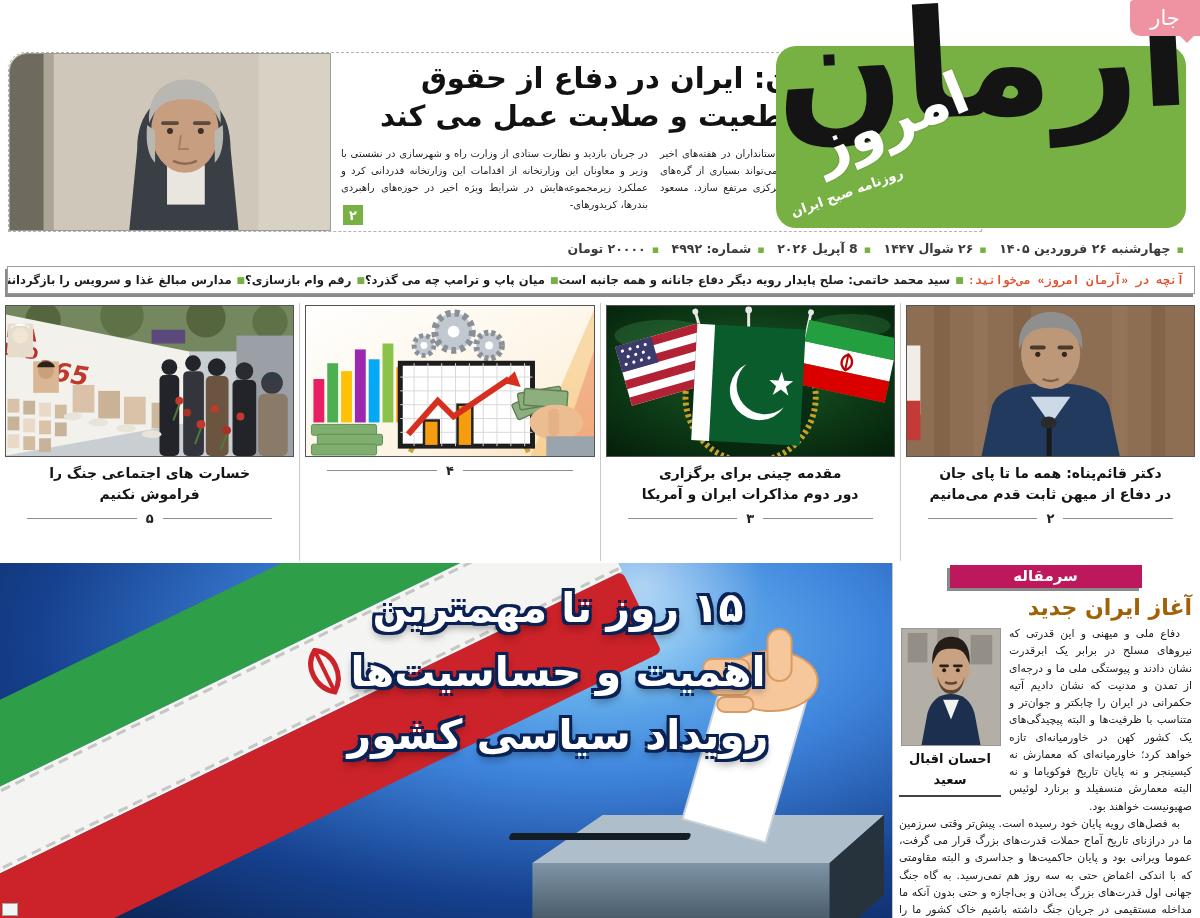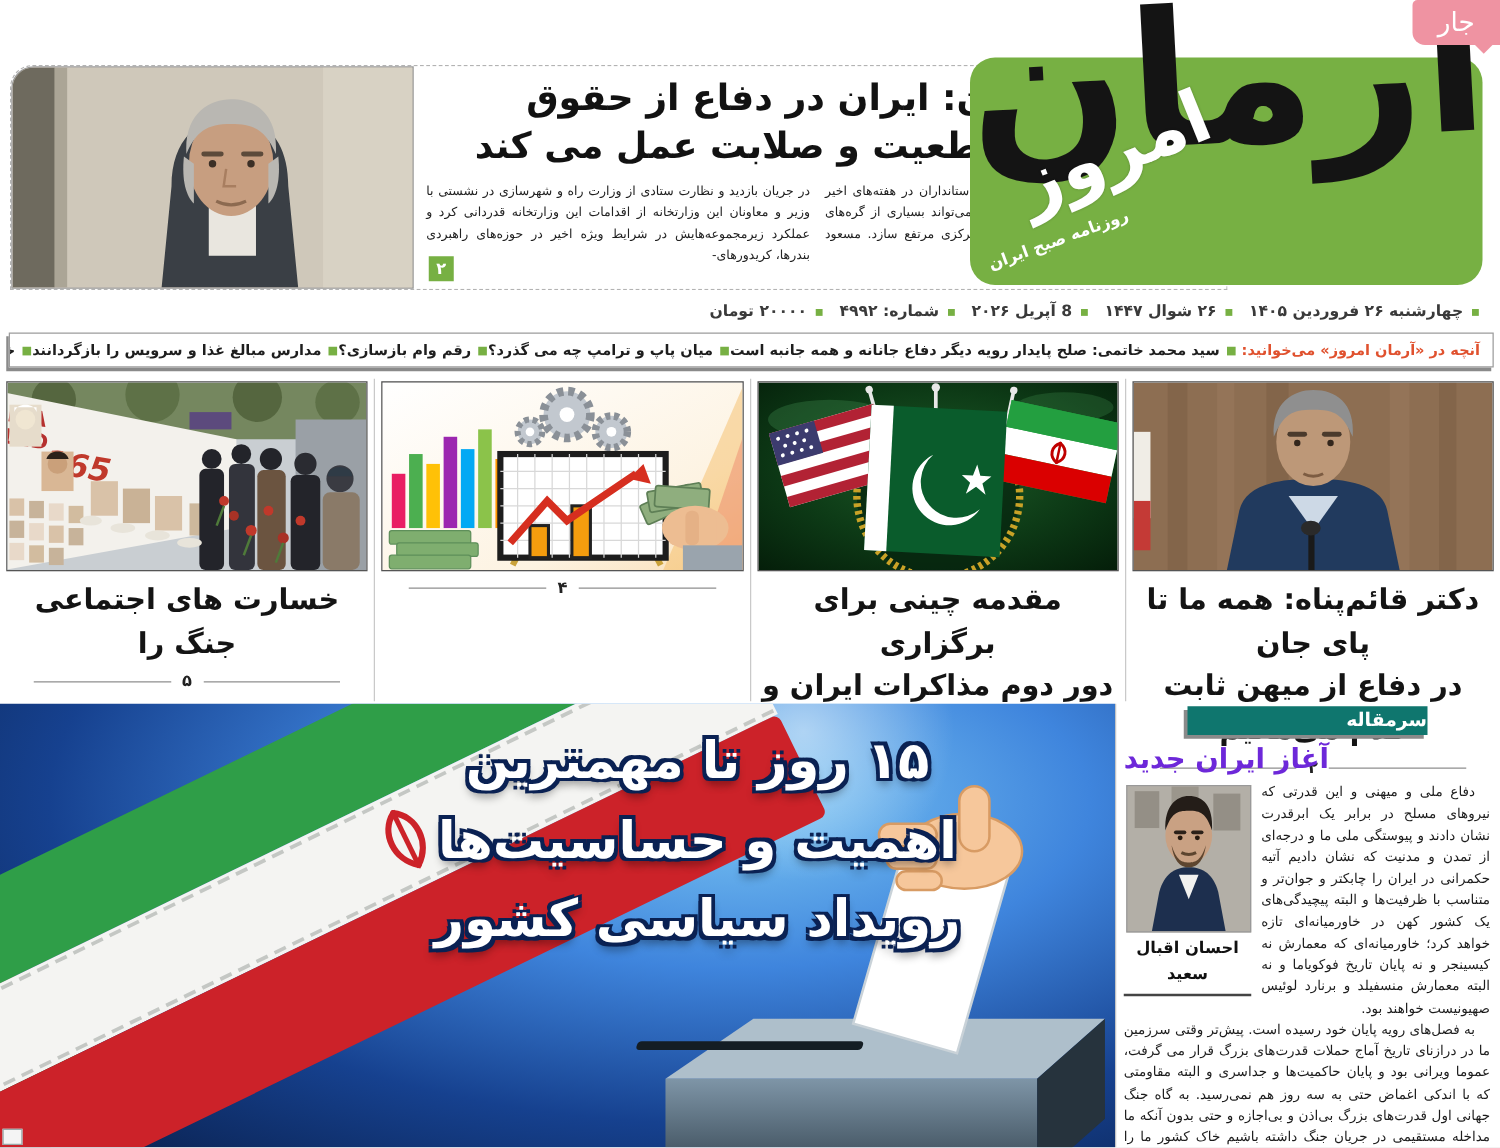--- a/index.html
+++ b/index.html
@@ -37,43 +37,43 @@
 
   
   #dateline { position:absolute; top:241px; right:16px; font-size:12.5px; font-weight:bold; color:#3a3a3a; direction:rtl; }
   .dl-item { margin-left:8px; }
   .dl-item::before { content:"▪"; color:#77b043; margin-left:6px; font-size:11px; }
 
   
   #highlights { position:absolute; top:266px; right:5px; left:7px; height:28px; background:#fff;
     border:1px solid #9c9c9c; box-shadow:-2px 3px 0 #8a8a8a; display:flex; align-items:center;
     padding:0 10px; font-size:11.6px; font-weight:bold; white-space:nowrap; overflow:hidden; }
-  .hl-label { color:#e0512e; margin-left:4px; }
+  .hl-label { color:#e0512e; margin-left:4px;font-family:Liberation Mono, monospace; }
   .hl-item { color:#1e1e1e; margin-left:0; }
   .hl-item::before { content:"■"; color:#77b043; font-size:9px; margin-left:5px; position:relative; top:-1px; }
 
   
   #stories { position:absolute; top:303px; right:0; left:0; height:258px; display:flex; direction:rtl; }
   .story { flex:1; padding:2px 5px 0; position:relative; }
   .story + .story { border-right:1px solid #c9c9c9; }
   .story-img { height:152px; border:1px solid #555; overflow:hidden; background:#ddd; }
   .story-img svg { display:block; width:100%; height:100%; }
-  .story-headline { text-align:center; font-weight:800; font-size:23px; line-height:1.5; color:#141414; margin-top:6px; letter-spacing:-0.3px; }
+  .story-headline { text-align:center; font-weight:800; font-size:14px; line-height:1.5; color:#141414; margin-top:6px; letter-spacing:-0.3px; }
   .story-rule { display:flex; align-items:center; margin:6px 22px 0; }
   .story-rule::before, .story-rule::after { content:""; flex:1; height:1px; background:#8f8f8f; }
   .story-num { margin:0 9px; font-size:13px; font-weight:bold; color:#222; }
 
   
   #bottom { position:absolute; top:563px; right:0; left:0; height:355px; display:flex; direction:rtl; }
 
   
   #editorial { width:308px; padding:2px 8px 0 6px; border-left:1px solid #c4c4c4; overflow:hidden; }
-  .kicker { width:192px; margin:0 auto 7px; background:#0f766e; color:#fff; 
+  .kicker { width:192px; margin:0 auto 7px; background:#be185d; color:#fff; text-align:center;
     font-size:15px; font-weight:bold; padding:2px 0 3px; box-shadow:-3px 3px 0 #8a8a8a; }
-  .ed-title { text-align:left; font-size:22px; font-weight:800; color:#6d28d9; margin-bottom:5px; }
+  .ed-title { text-align:right; font-size:22px; font-weight:800; color:#a16207; margin-bottom:5px; }
   .ed-body { font-size:10.8px; line-height:1.6; text-align:justify; color:#1c1c1c; }
   .ed-body p { text-indent:12px; }
   .ed-photo-wrap { float:left; width:102px; margin:3px 8px 0 0; }
   .ed-photo { width:100px; height:118px; border:1px solid #999; overflow:hidden; background:#b3afa7; }
   .ed-photo svg { display:block; width:100%; height:100%; }
   .ed-author { text-align:center; font-size:13px; font-weight:800; color:#111; padding:3px 0 4px; border-bottom:2px solid #444; }
 
   
   #feature { flex:1; position:relative; overflow:hidden;
     background:radial-gradient(ellipse at 66% 22%, #7cc8f4 0%, #3f85dd 34%, #16418f 66%, #081c44 100%); }
@@ -404,20 +404,21 @@
           <g fill="#e8e4da">
               <ellipse cx="96" cy="118" rx="10" ry="4"></ellipse>
               <ellipse cx="124" cy="124" rx="10" ry="4"></ellipse>
               <ellipse cx="150" cy="130" rx="10" ry="4"></ellipse>
               <ellipse cx="70" cy="112" rx="9" ry="4"></ellipse>
             </g>
         </svg>
       </div>
       <div class="story-headline">
         <div>خسارت های اجتماعی جنگ را</div>
+        <div>فراموش نکنیم</div>
       </div>
       <div class="story-rule">
         <span class="story-num">۵</span>
       </div>
     </div>
   </div>
 
   <div id="bottom">
 
     <div id="editorial">

